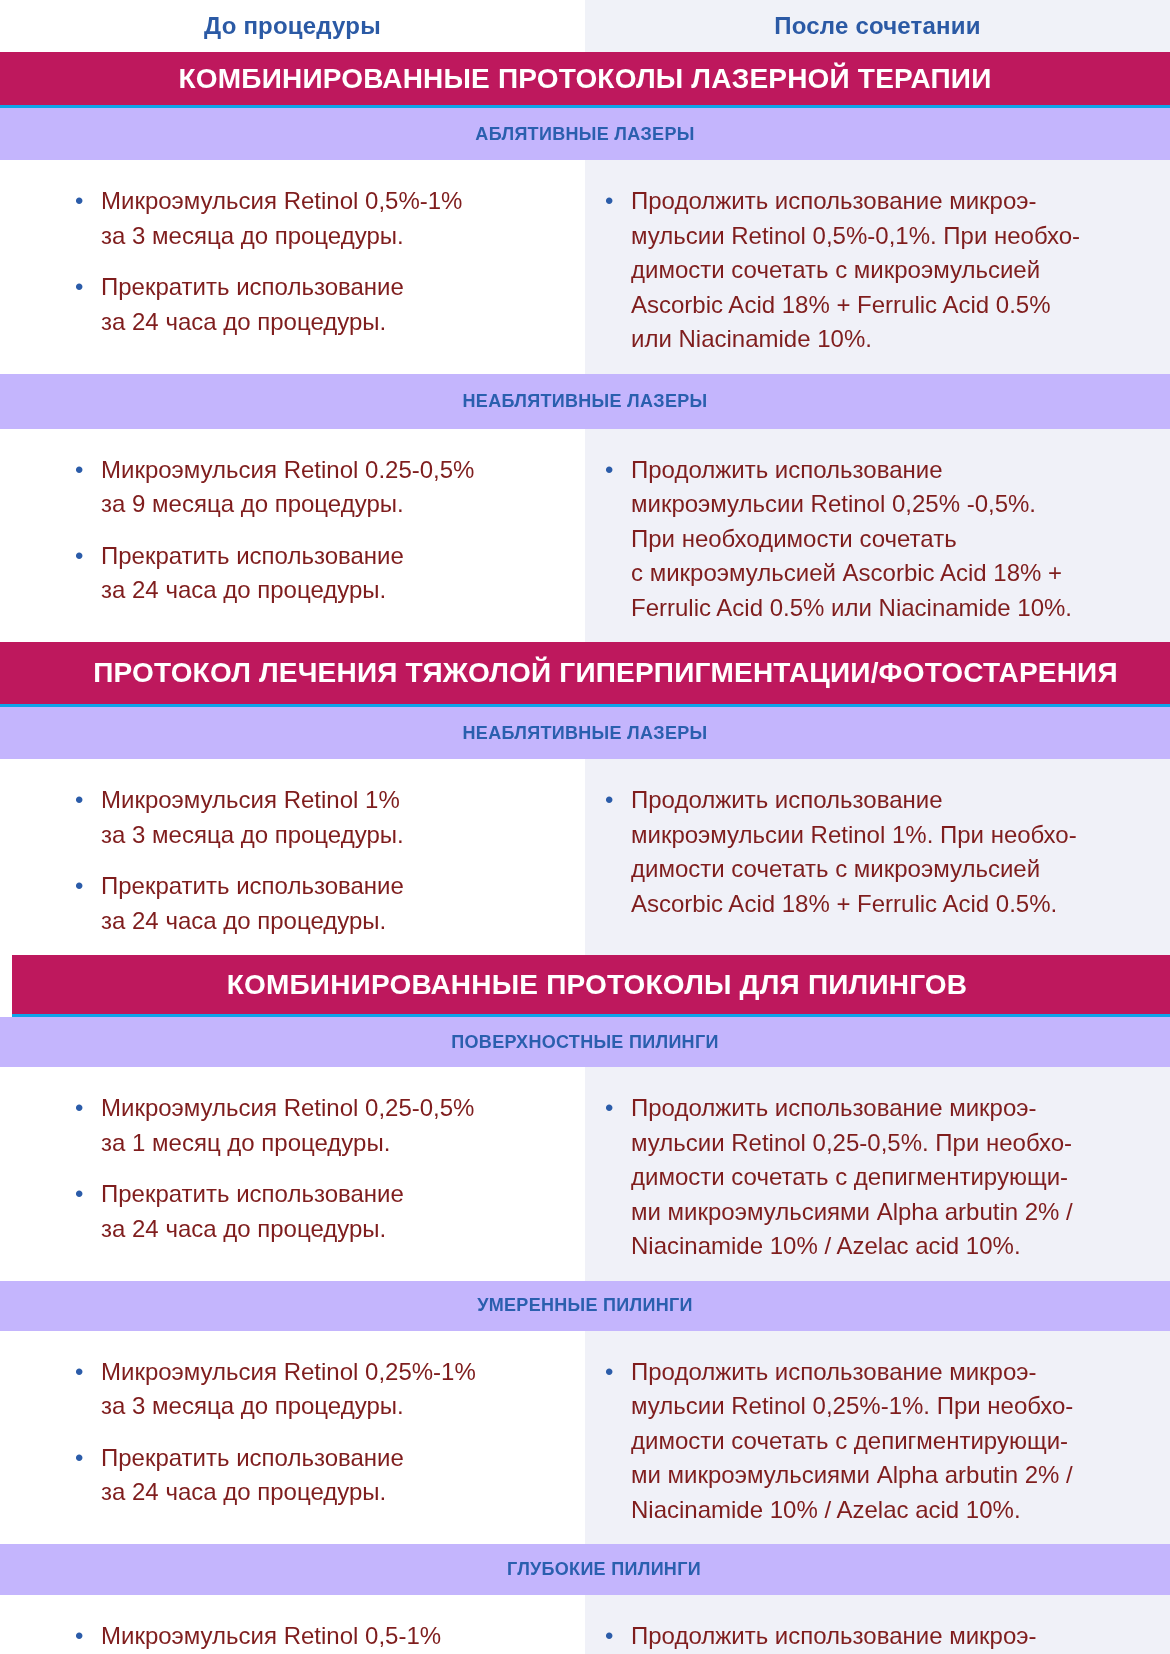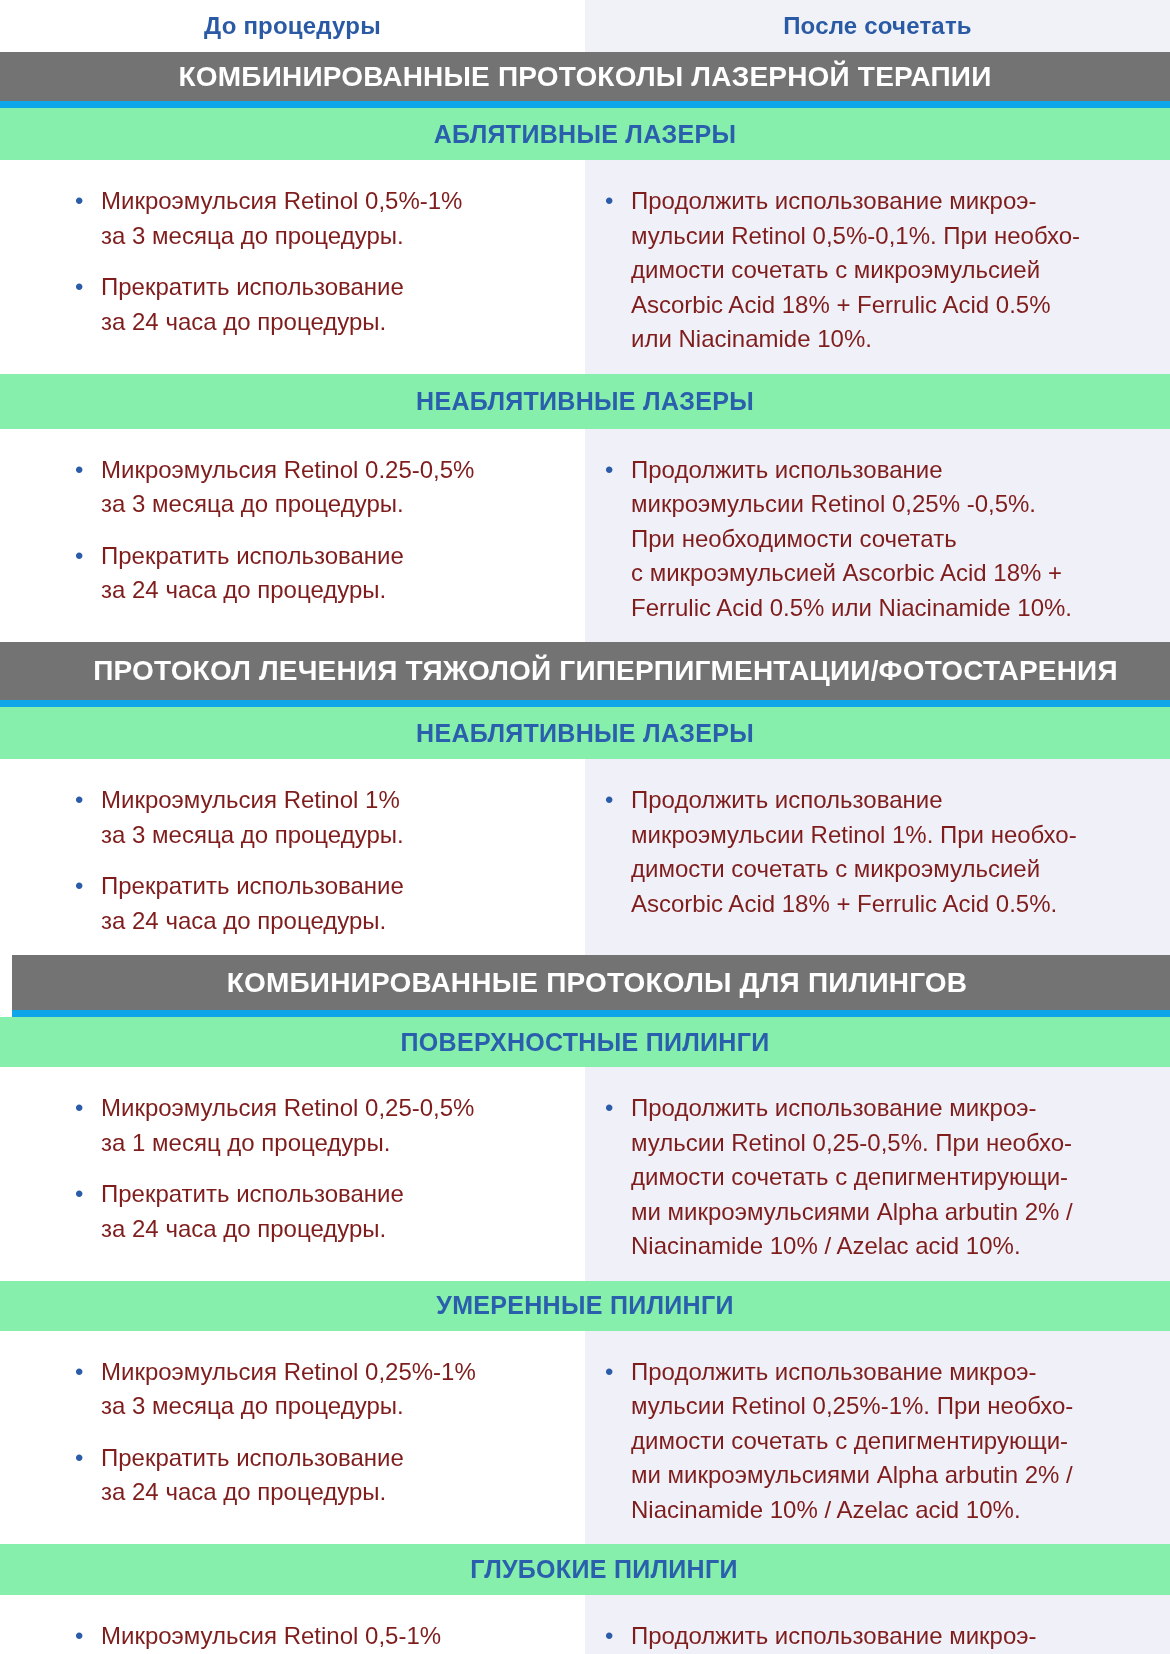--- a/index.html
+++ b/index.html
@@ -16,34 +16,34 @@
 
   .col-headers { display: flex; min-height: 52px; }
   .col-headers .half { width: 50%; display: flex; align-items: center; justify-content: center; }
   .col-headers .half.before { background: #ffffff; }
   .col-headers .half.after  { background: #f0f2f8; }
   .col-header-text {
     color: #2b5aa5; font-size: 24px; font-weight: bold; letter-spacing: 0.2px;
   }
 
   .banner {
-    background: #737373;
-    border-bottom: 7px solid #0ea5e9;
+    background: #be185d;
+    border-bottom: 3px solid #0ea5e9;
     display: flex; align-items: center; justify-content: center;
     color: #ffffff; font-weight: bold; font-size: 28px; letter-spacing: 0.2px;
     text-align: center;
   }
   .banner.h56 { min-height: 56px; }
   .banner.h65 { min-height: 65px; padding-left: 41px; }
   .banner.h62 { min-height: 62px; margin-left: 12px; }
 
   .subheader {
-    background: #86efac;
+    background: #c4b5fd;
     display: flex; align-items: center; justify-content: center;
-    color: #2a5fae; font-weight: bold; font-size: 25px; letter-spacing: 0.3px;
+    color: #2a5fae; font-weight: bold; font-size: 18px; letter-spacing: 0.3px;
     text-align: center;
   }
   .subheader.h52 { min-height: 52px; }
   .subheader.h55 { min-height: 55px; }
   .subheader.h50 { min-height: 50px; }
   .subheader.h51 { min-height: 51px; padding-left: 38px; }
 
   .content { display: flex; align-items: stretch; }
   .content .cell { width: 50%; padding-top: 24px; }
   .content .cell.before { background: #ffffff; padding-left: 75px; padding-right: 35px; }
@@ -71,21 +71,21 @@
 </head>
 <body>
 
 <div class="page">
 
   <div class="row col-headers">
     <div class="half before">
       <span class="col-header-text">До процедуры</span>
     </div>
     <div class="half after">
-      <span class="col-header-text">После сочетать</span>
+      <span class="col-header-text">После сочетании</span>
     </div>
   </div>
 
   <div class="row banner h56">КОМБИНИРОВАННЫЕ ПРОТОКОЛЫ ЛАЗЕРНОЙ ТЕРАПИИ</div>
 
   <div class="row subheader h52">АБЛЯТИВНЫЕ ЛАЗЕРЫ</div>
   <div class="row content h185">
     <div class="cell before">
       <ul class="bullets">
         <li class="bullet-item">
@@ -114,21 +114,21 @@
     </div>
   </div>
 
   <div class="row subheader h55">НЕАБЛЯТИВНЫЕ ЛАЗЕРЫ</div>
   <div class="row content h190">
     <div class="cell before">
       <ul class="bullets">
         <li class="bullet-item">
           <span class="dot">•</span>
           <span class="btext">Микроэмульсия Retinol 0.25-0,5%
-за 3 месяца до процедуры.</span>
+за 9 месяца до процедуры.</span>
         </li>
         <li class="bullet-item">
           <span class="dot">•</span>
           <span class="btext">Прекратить использование
 за 24 часа до процедуры.</span>
         </li>
       </ul>
     </div>
     <div class="cell after">
       <ul class="bullets">

